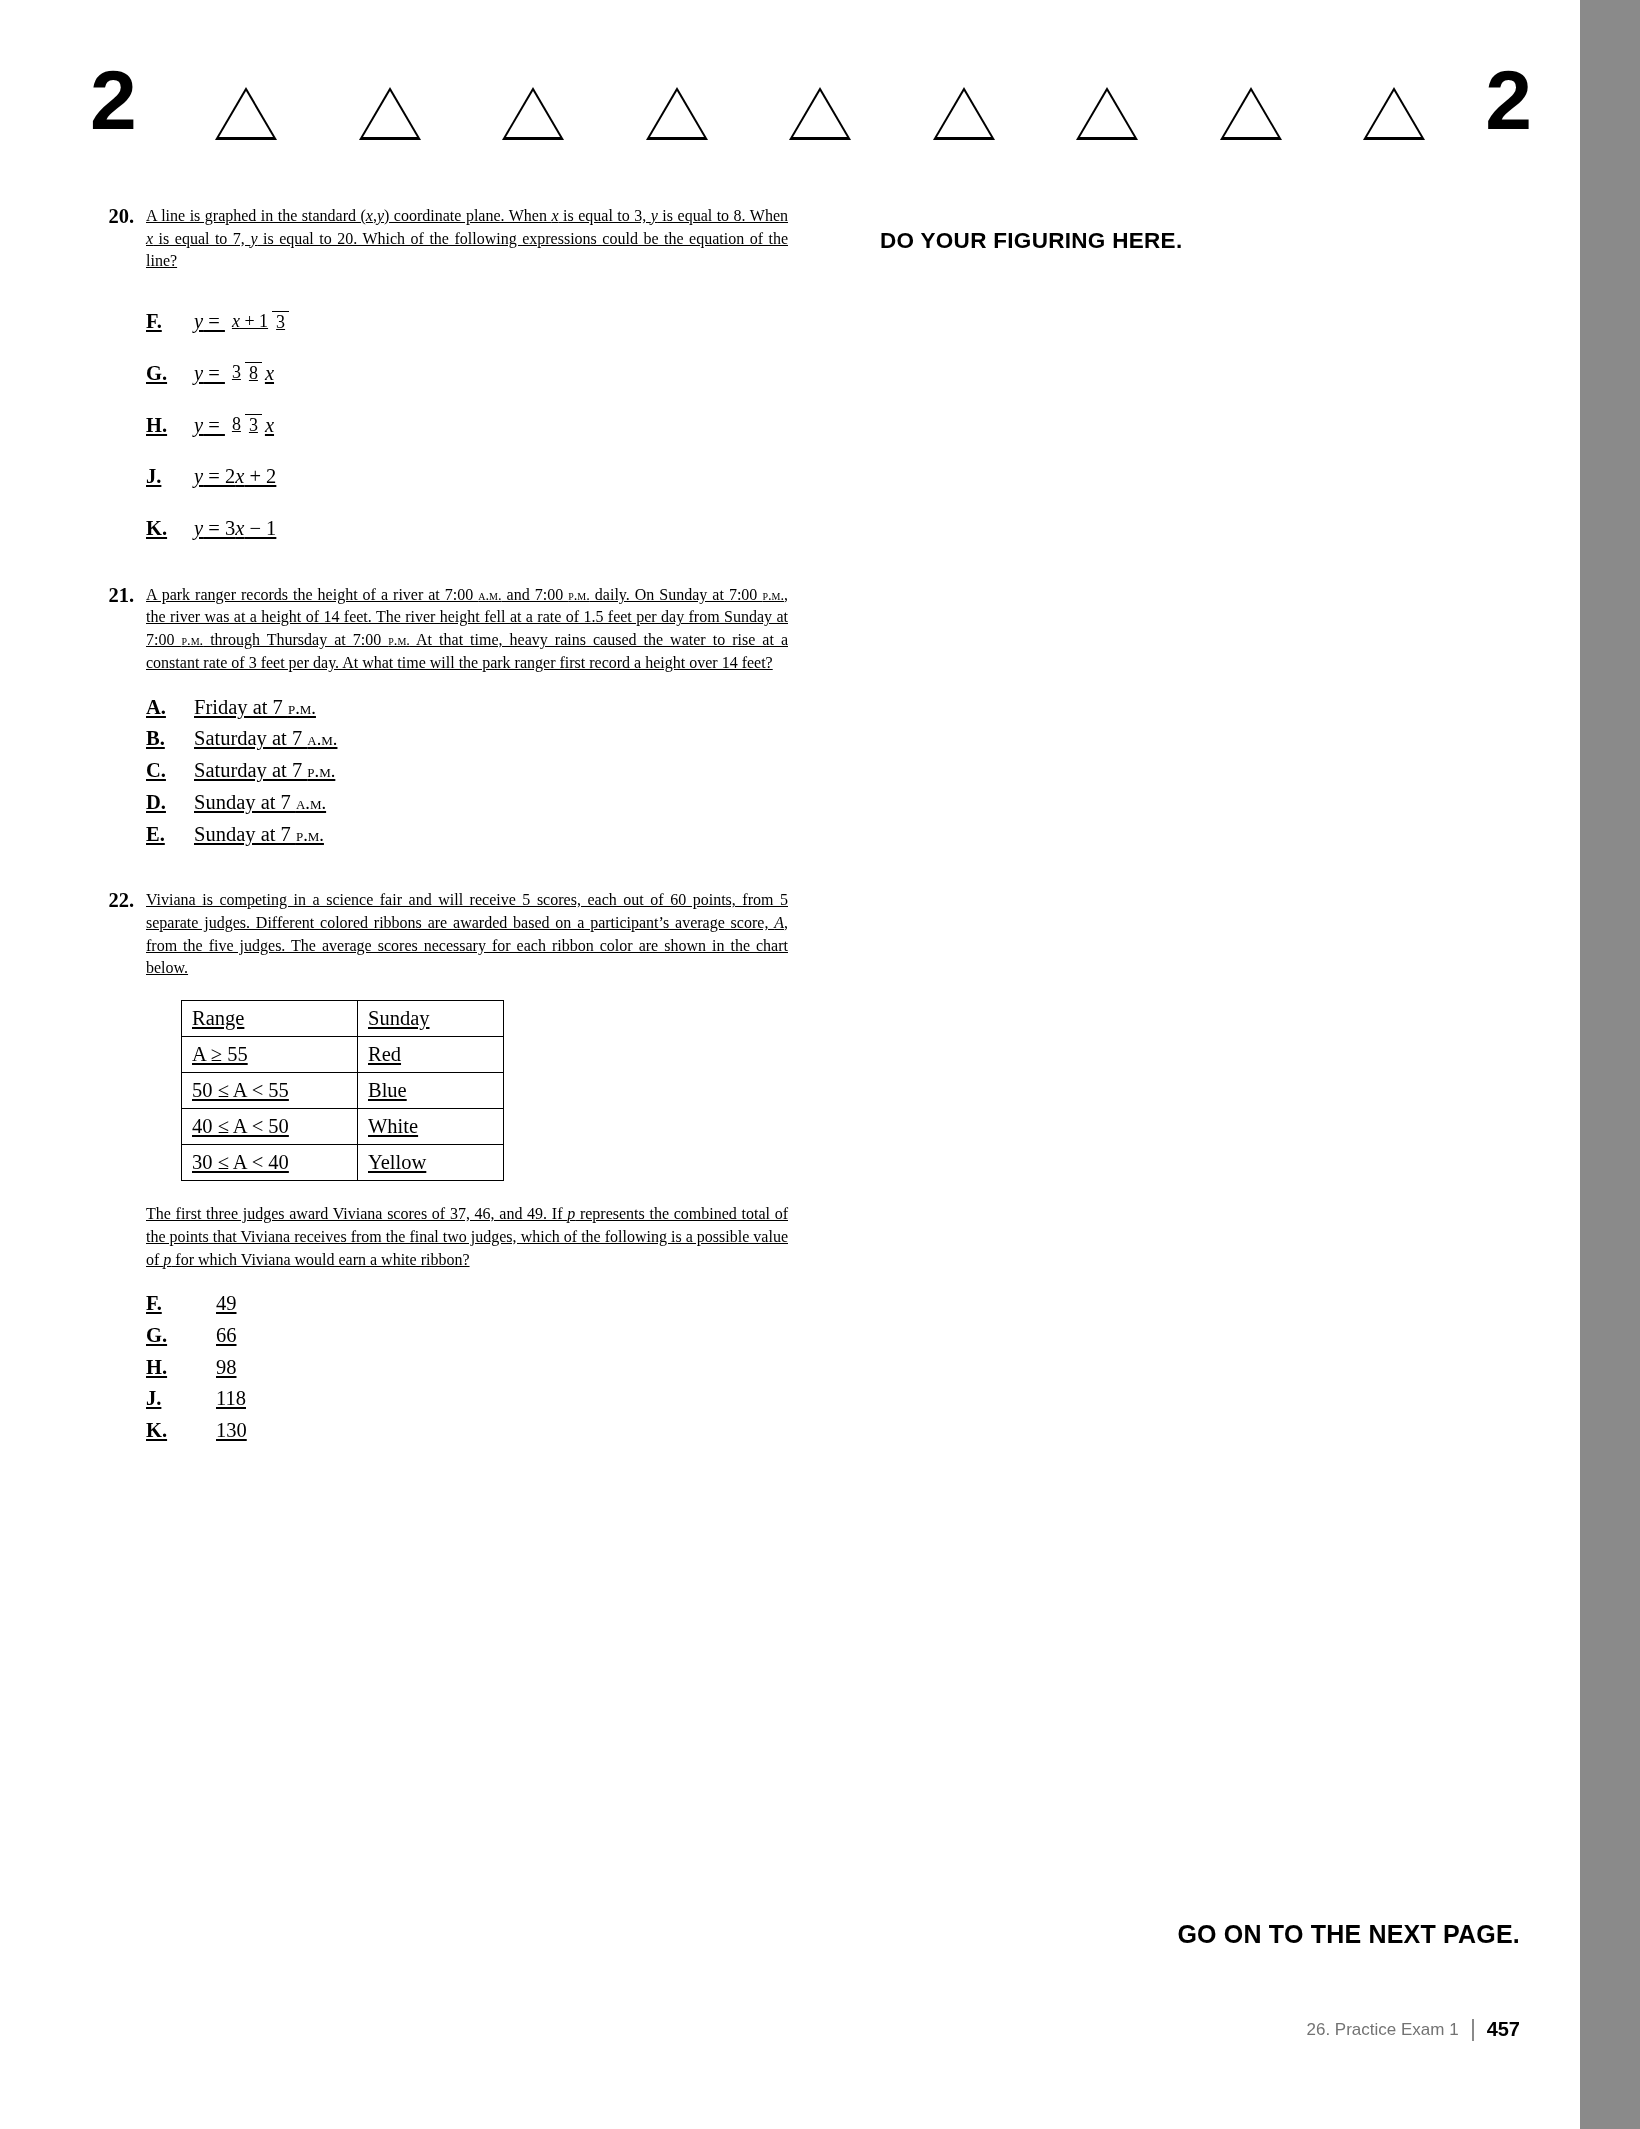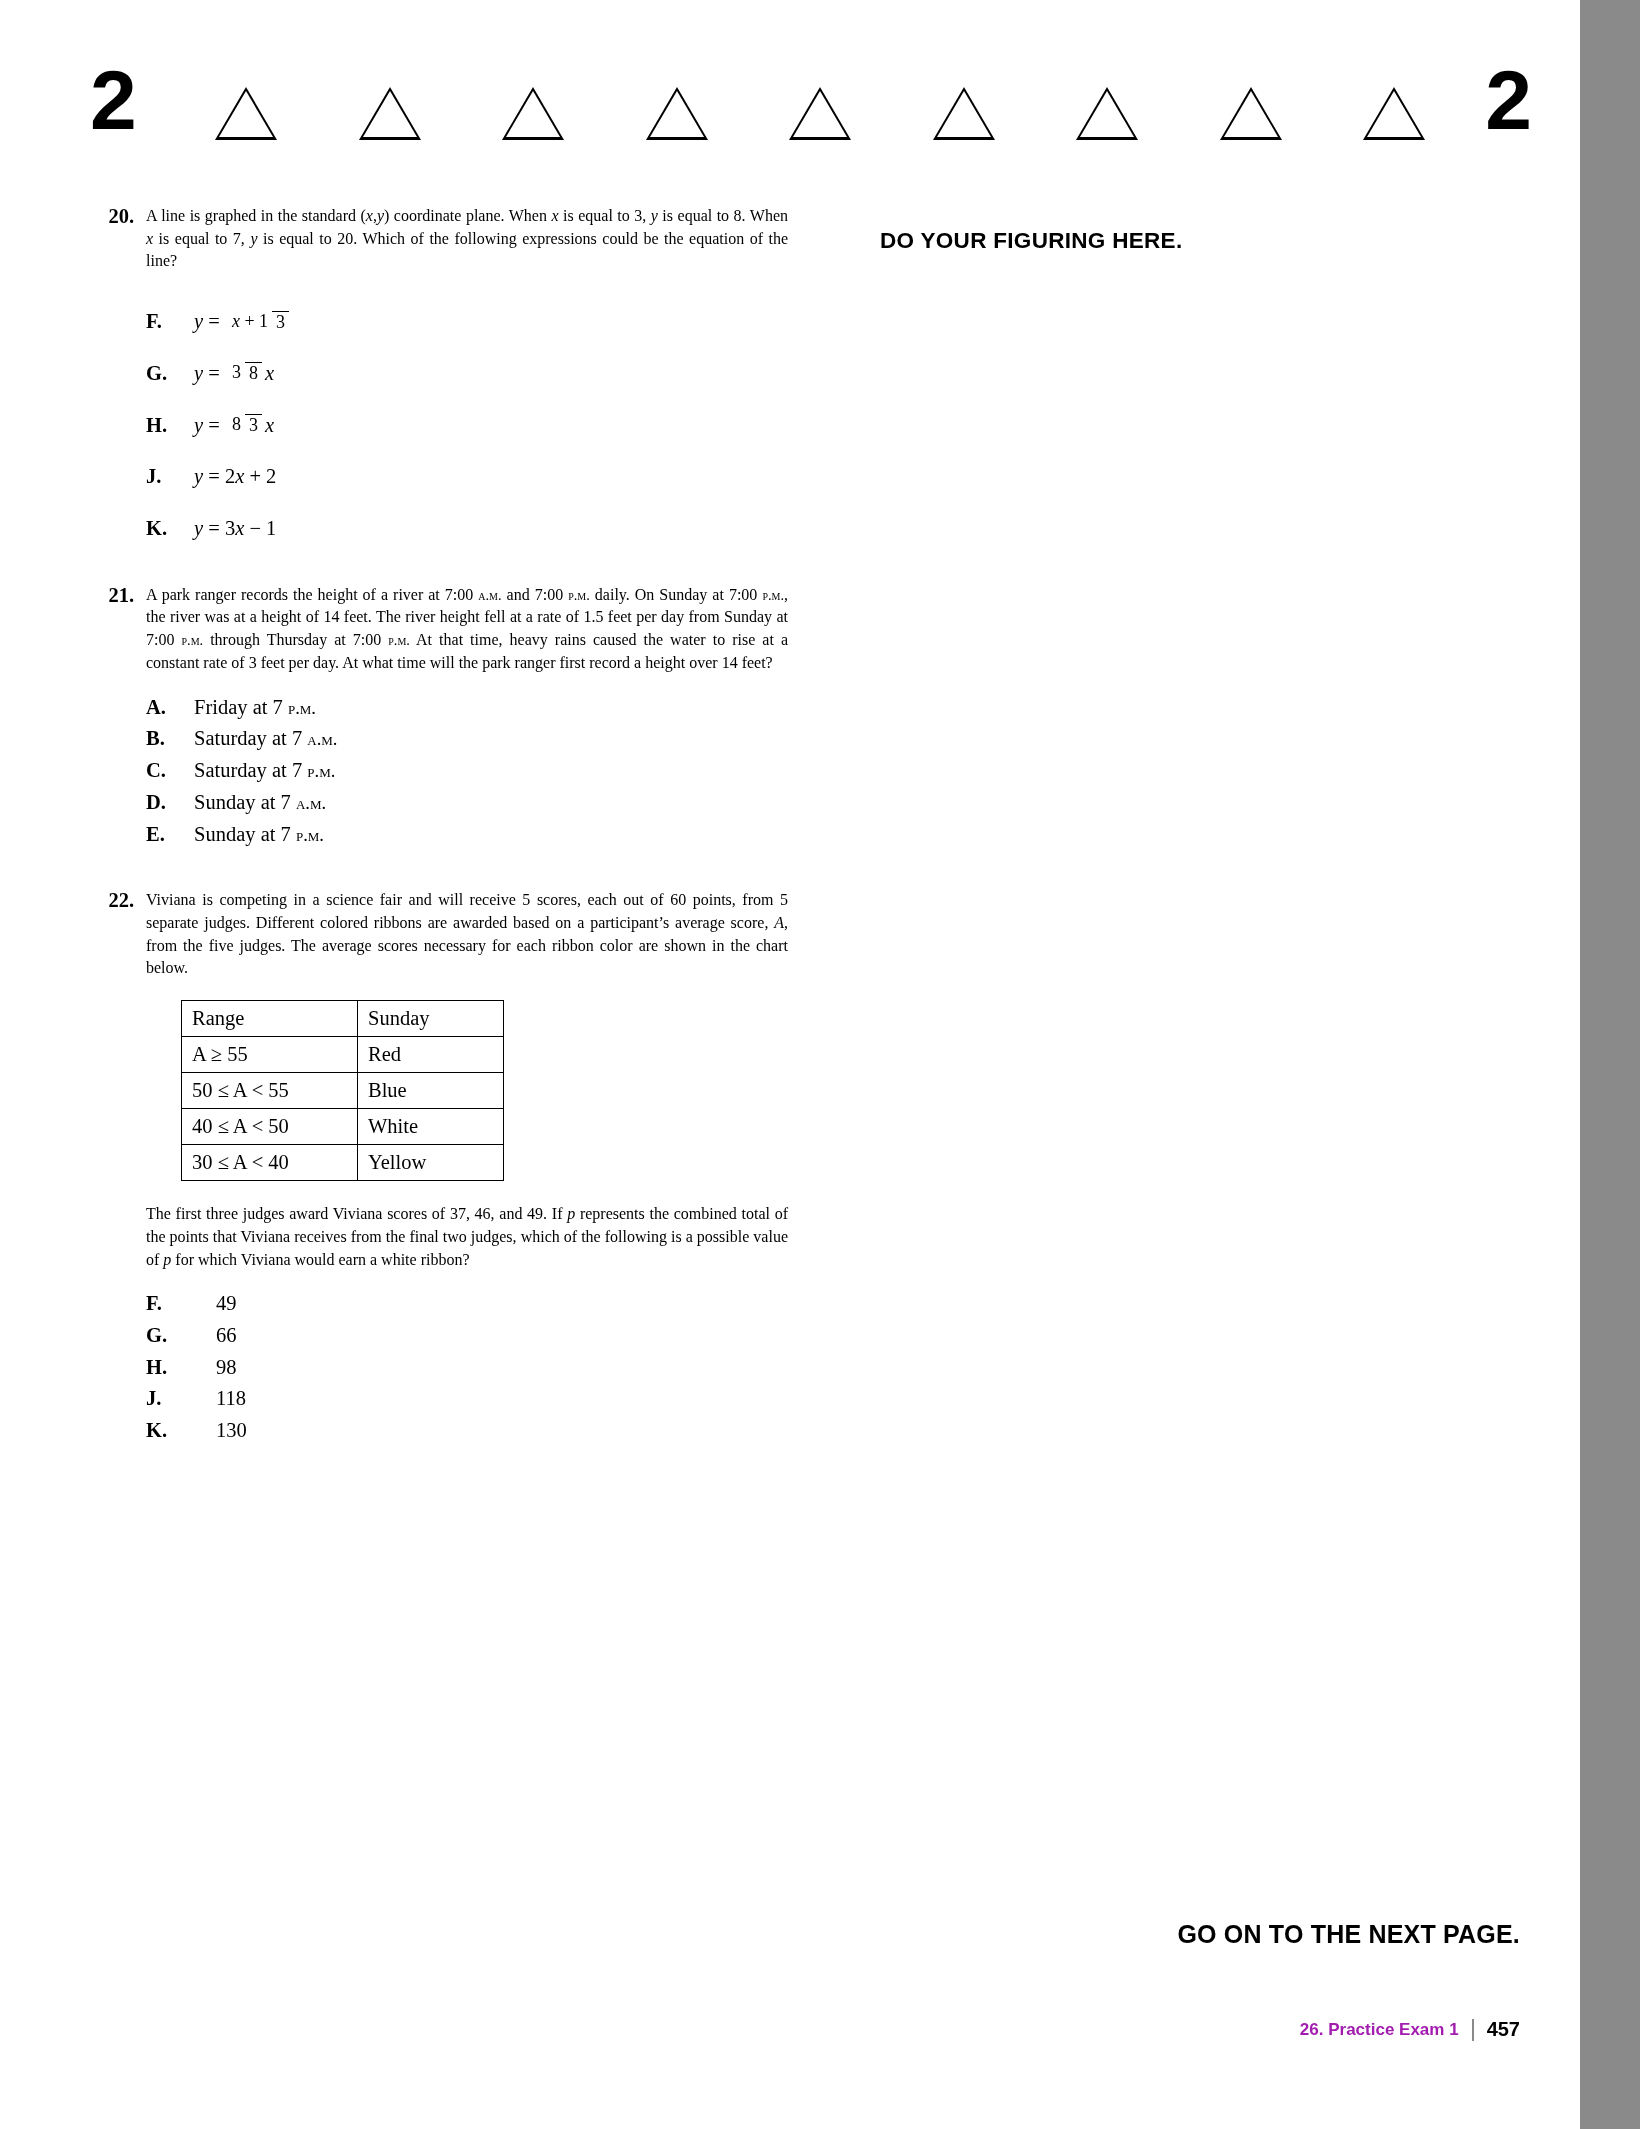--- a/index.html
+++ b/index.html
@@ -105,20 +105,21 @@
     font-size: 22.5px;
     letter-spacing: 0.3px;
     text-align: left;
     margin-top: 23px;
   }
 
   
   .q {
     position: relative;
     margin-bottom: 34px;
+    text-decoration: underline;
   }
   .q-num {
     position: absolute;
     left: 0;
     top: 0;
     width: 46px;
     text-align: right;
     font-weight: bold;
     font-size: 20.5px;
   }
@@ -217,21 +218,21 @@
   }
   .pagefoot {
     position: absolute;
     right: 60px;
     top: 2018px;
     display: flex;
     align-items: center;
     font-family: "Liberation Sans", sans-serif;
     font-size: 17px;
   }
-  .pagefoot .label { color: #a21caf; font-weight: bold; }
+  .pagefoot .label { color: #737373; }
   .pagefoot .rule {
     width: 2px;
     height: 22px;
     background: #8a8a8a;
     margin: 0 13px;
   }
   .pagefoot .pno {
     font-weight: bold;
     font-size: 20px;
   }

